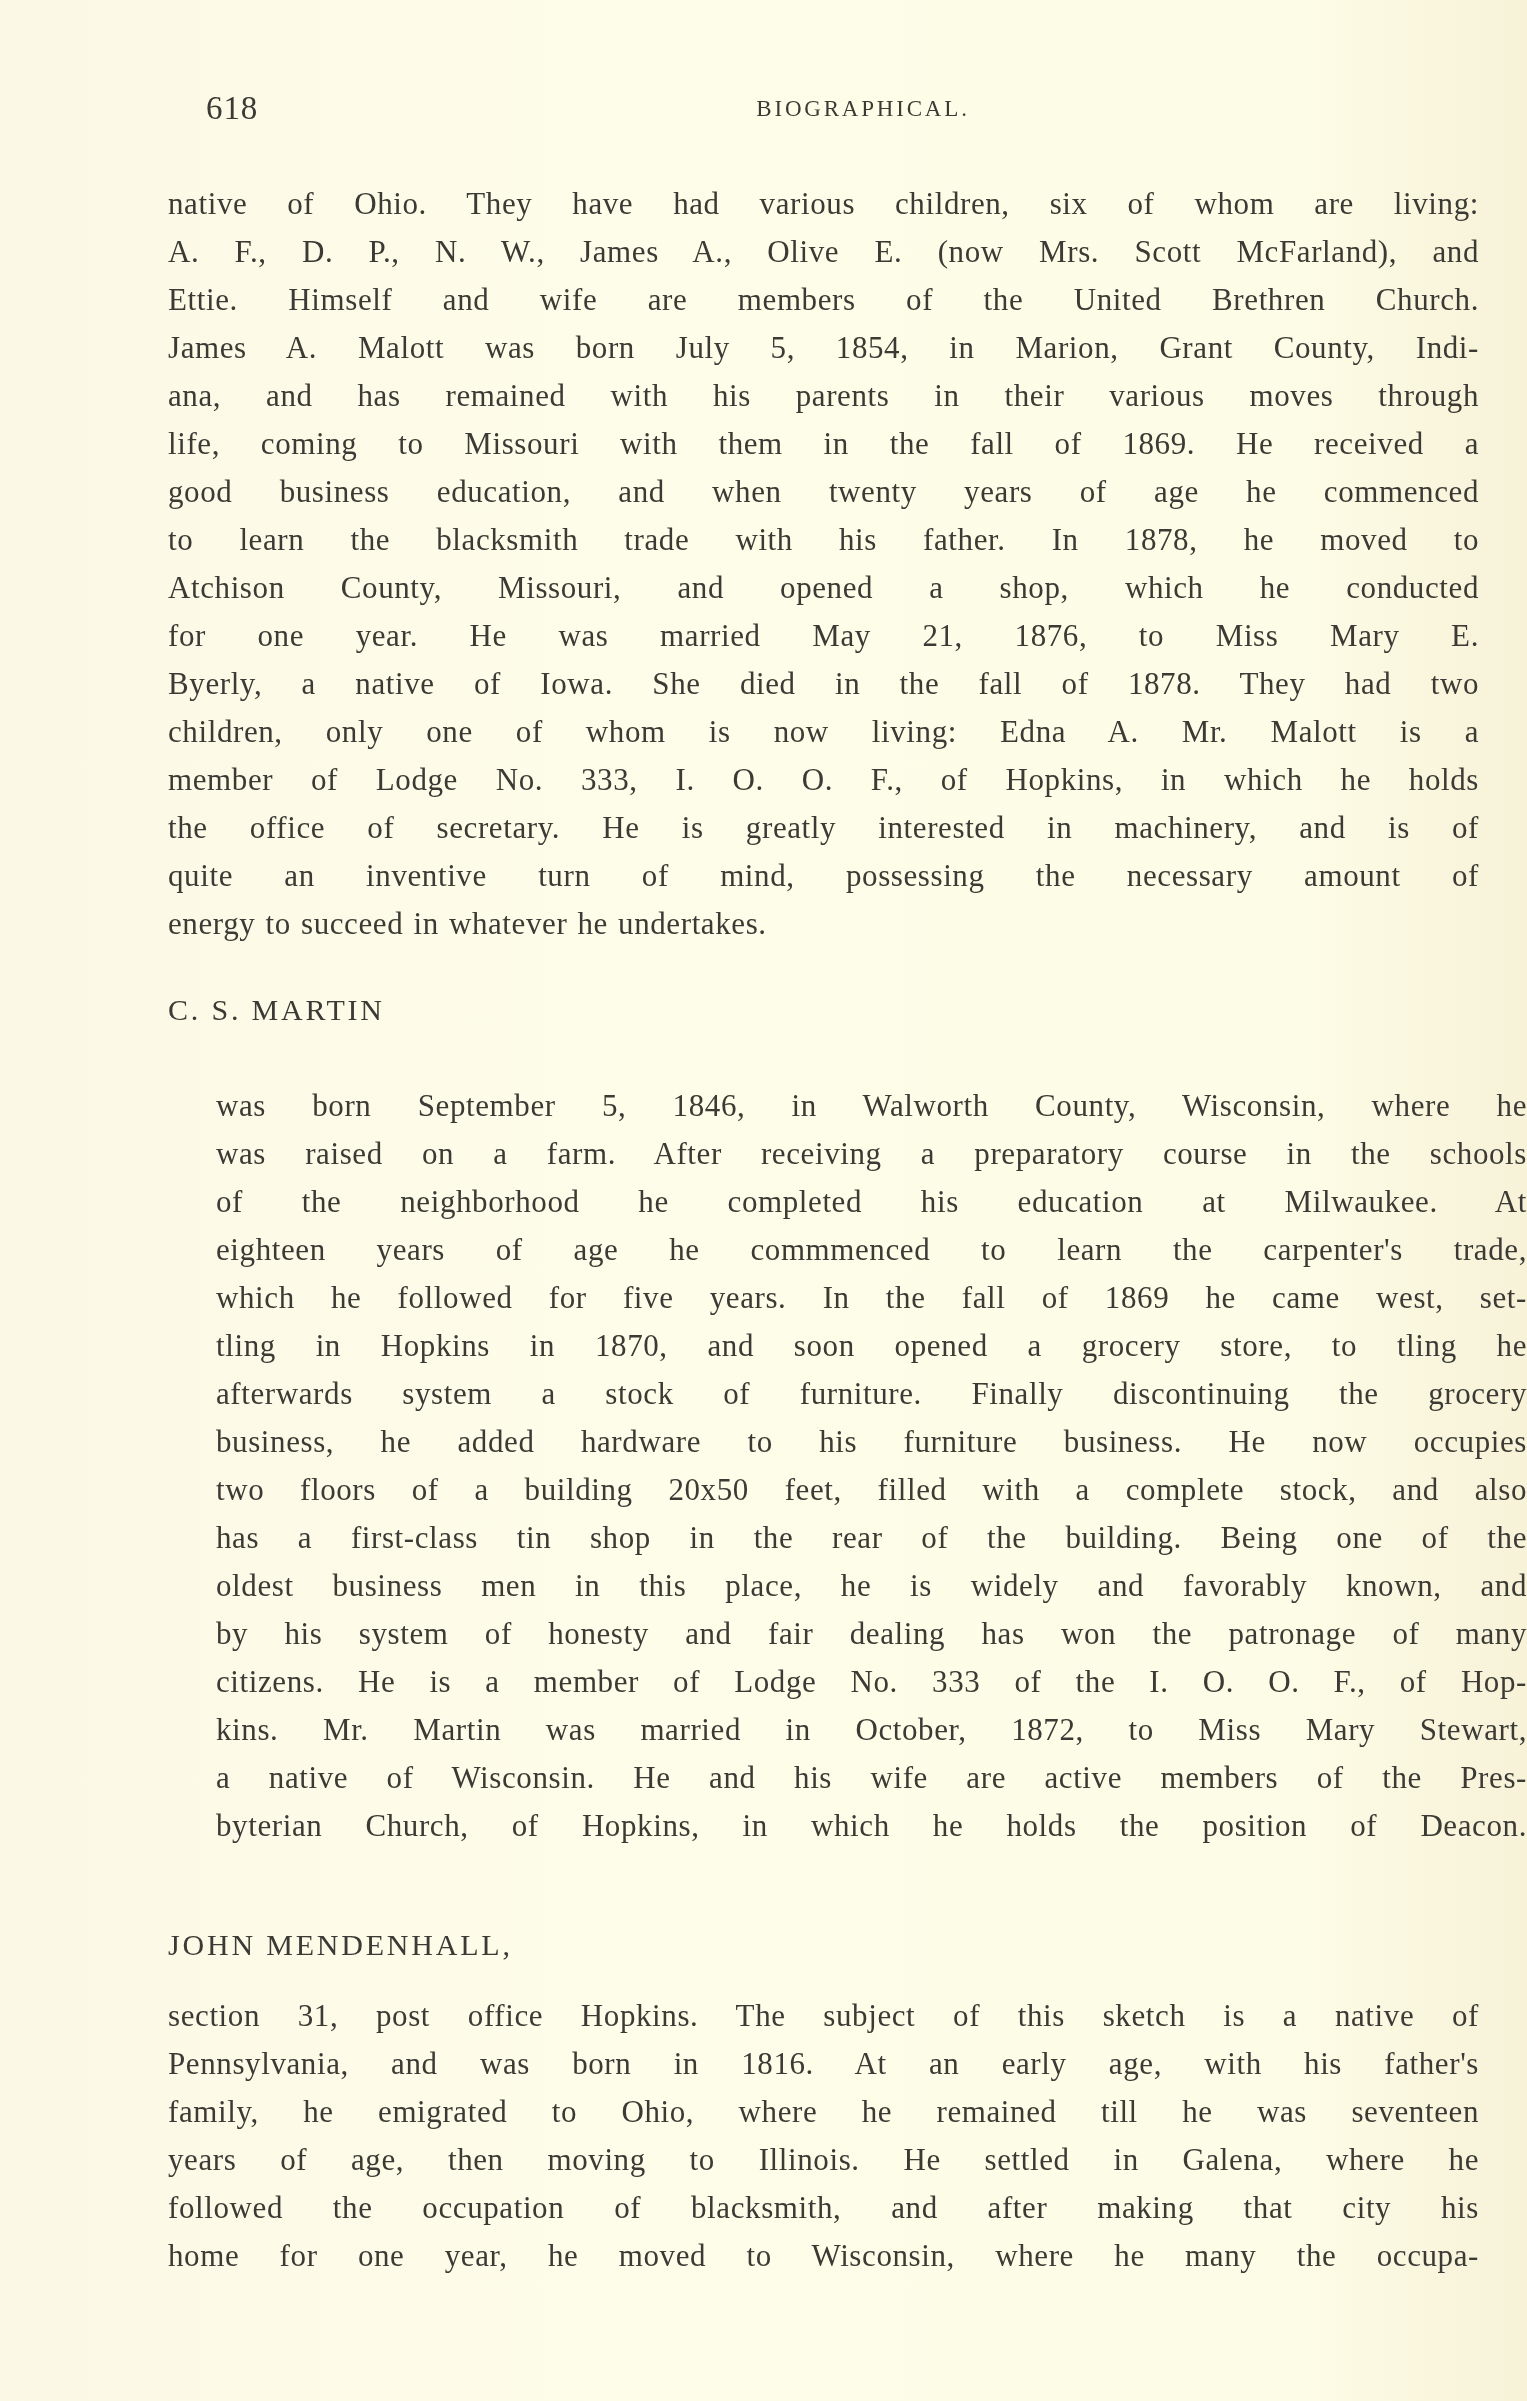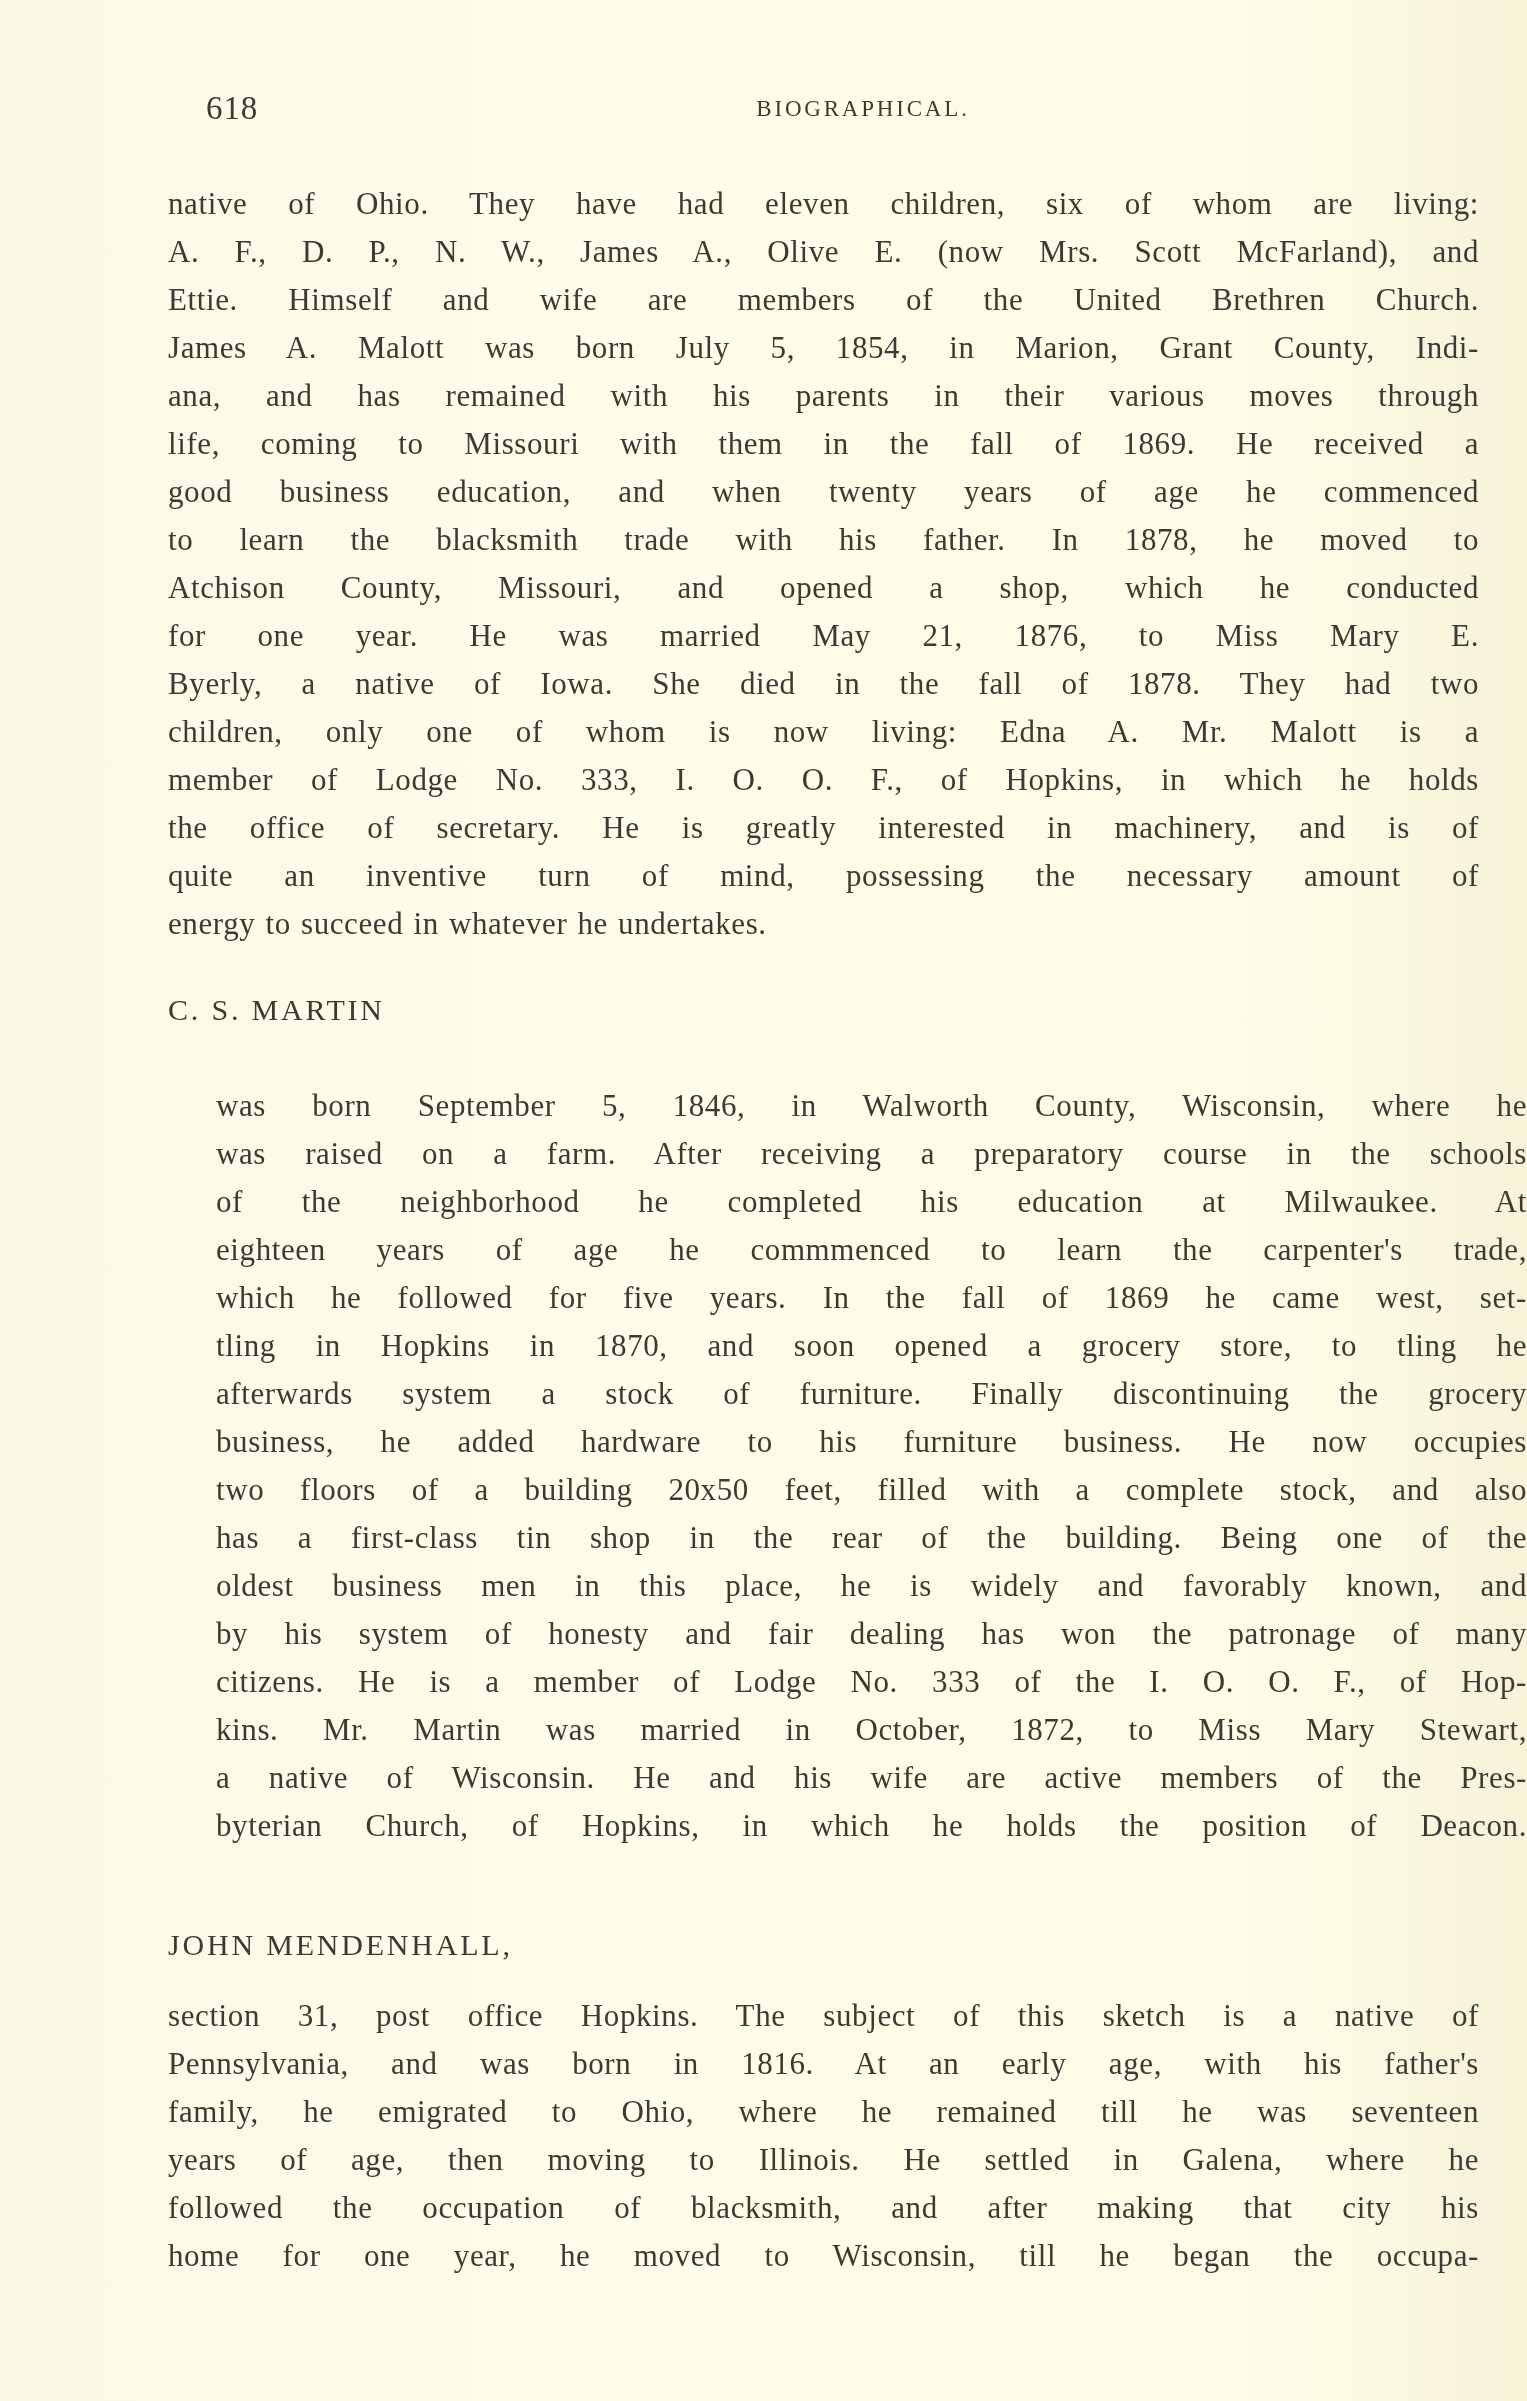--- a/index.html
+++ b/index.html
@@ -78,21 +78,21 @@
 <body>
 
 <div class="page">
 
   <div class="running-head">
     <span class="page-number">618</span>
     <span class="running-title">BIOGRAPHICAL.</span>
   </div>
 
   <div class="text-block" style="top:180px;">
-    <span class="line">native of Ohio.  They have had eleven children, six of whom are living:</span>
+    <span class="line">native of Ohio.  They have had various children, six of whom are living:</span>
     <span class="line">A. F., D. P., N. W., James A., Olive E. (now Mrs. Scott McFarland), and</span>
     <span class="line">Ettie.  Himself and wife are members of the United Brethren Church.</span>
     <span class="line">James A. Malott was born July 5, 1854, in Marion, Grant County, Indi-</span>
     <span class="line">ana, and has remained with his parents in their various moves through</span>
     <span class="line">life, coming to Missouri with them in the fall of 1869.  He received a</span>
     <span class="line">good business education, and when twenty years of age he commenced</span>
     <span class="line">to learn the blacksmith trade with his father.  In 1878, he moved to</span>
     <span class="line">Atchison County, Missouri, and opened a shop, which he conducted</span>
     <span class="line">for one year.  He was married May 21, 1876, to Miss Mary E.</span>
     <span class="line">Byerly, a native of Iowa.  She died in the fall of 1878.  They had two</span>
@@ -123,17 +123,17 @@
     <span class="line">byterian Church, of Hopkins, in which he holds the position of Deacon.</span>
   </div>
 
   <div class="heading" style="top:1904px;margin-top:24px;">JOHN MENDENHALL,</div>
   <div class="text-block" style="top:1992px;">
     <span class="line">section 31, post office Hopkins.  The subject of this sketch is a native of</span>
     <span class="line">Pennsylvania, and was born in 1816.  At an early age, with his father's</span>
     <span class="line">family, he emigrated to Ohio, where he remained till he was seventeen</span>
     <span class="line">years of age, then moving to Illinois.  He settled in Galena, where he</span>
     <span class="line">followed the occupation of blacksmith, and after making that city his</span>
-    <span class="line">home for one year, he moved to Wisconsin, till he began the occupa-</span>
+    <span class="line">home for one year, he moved to Wisconsin, where he many the occupa-</span>
   </div>
 
 </div>
 
 
 </body></html>

